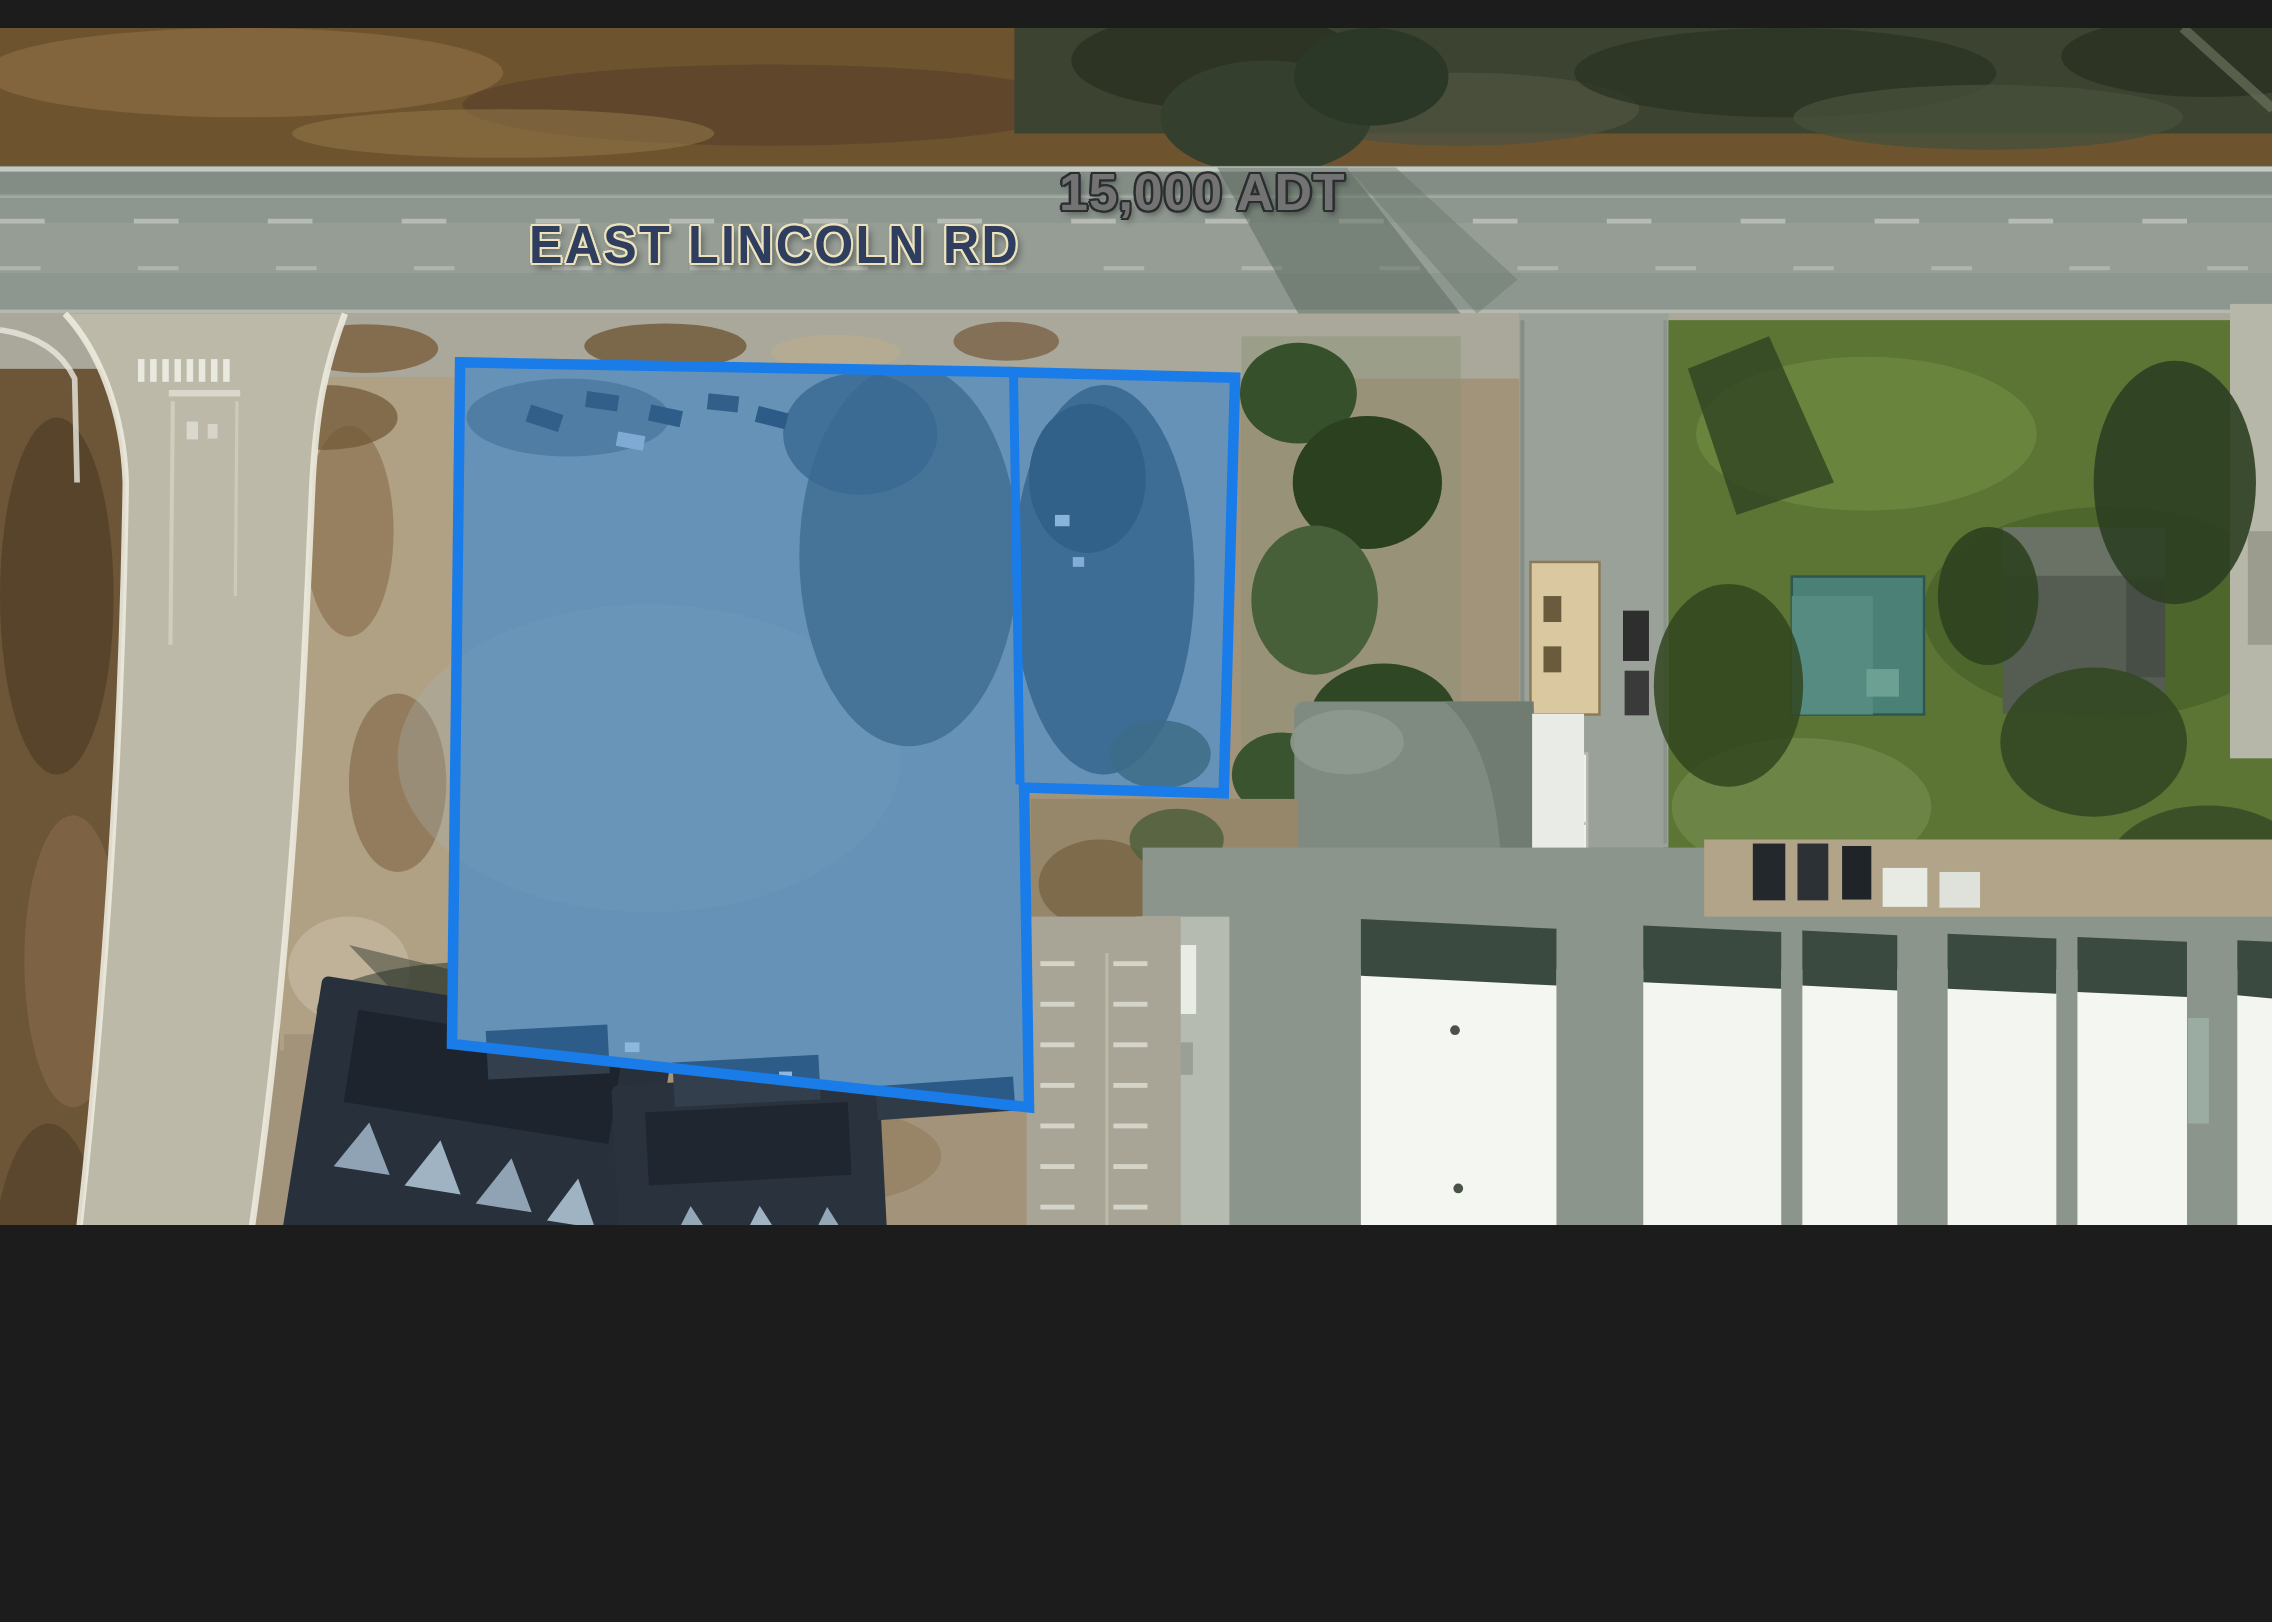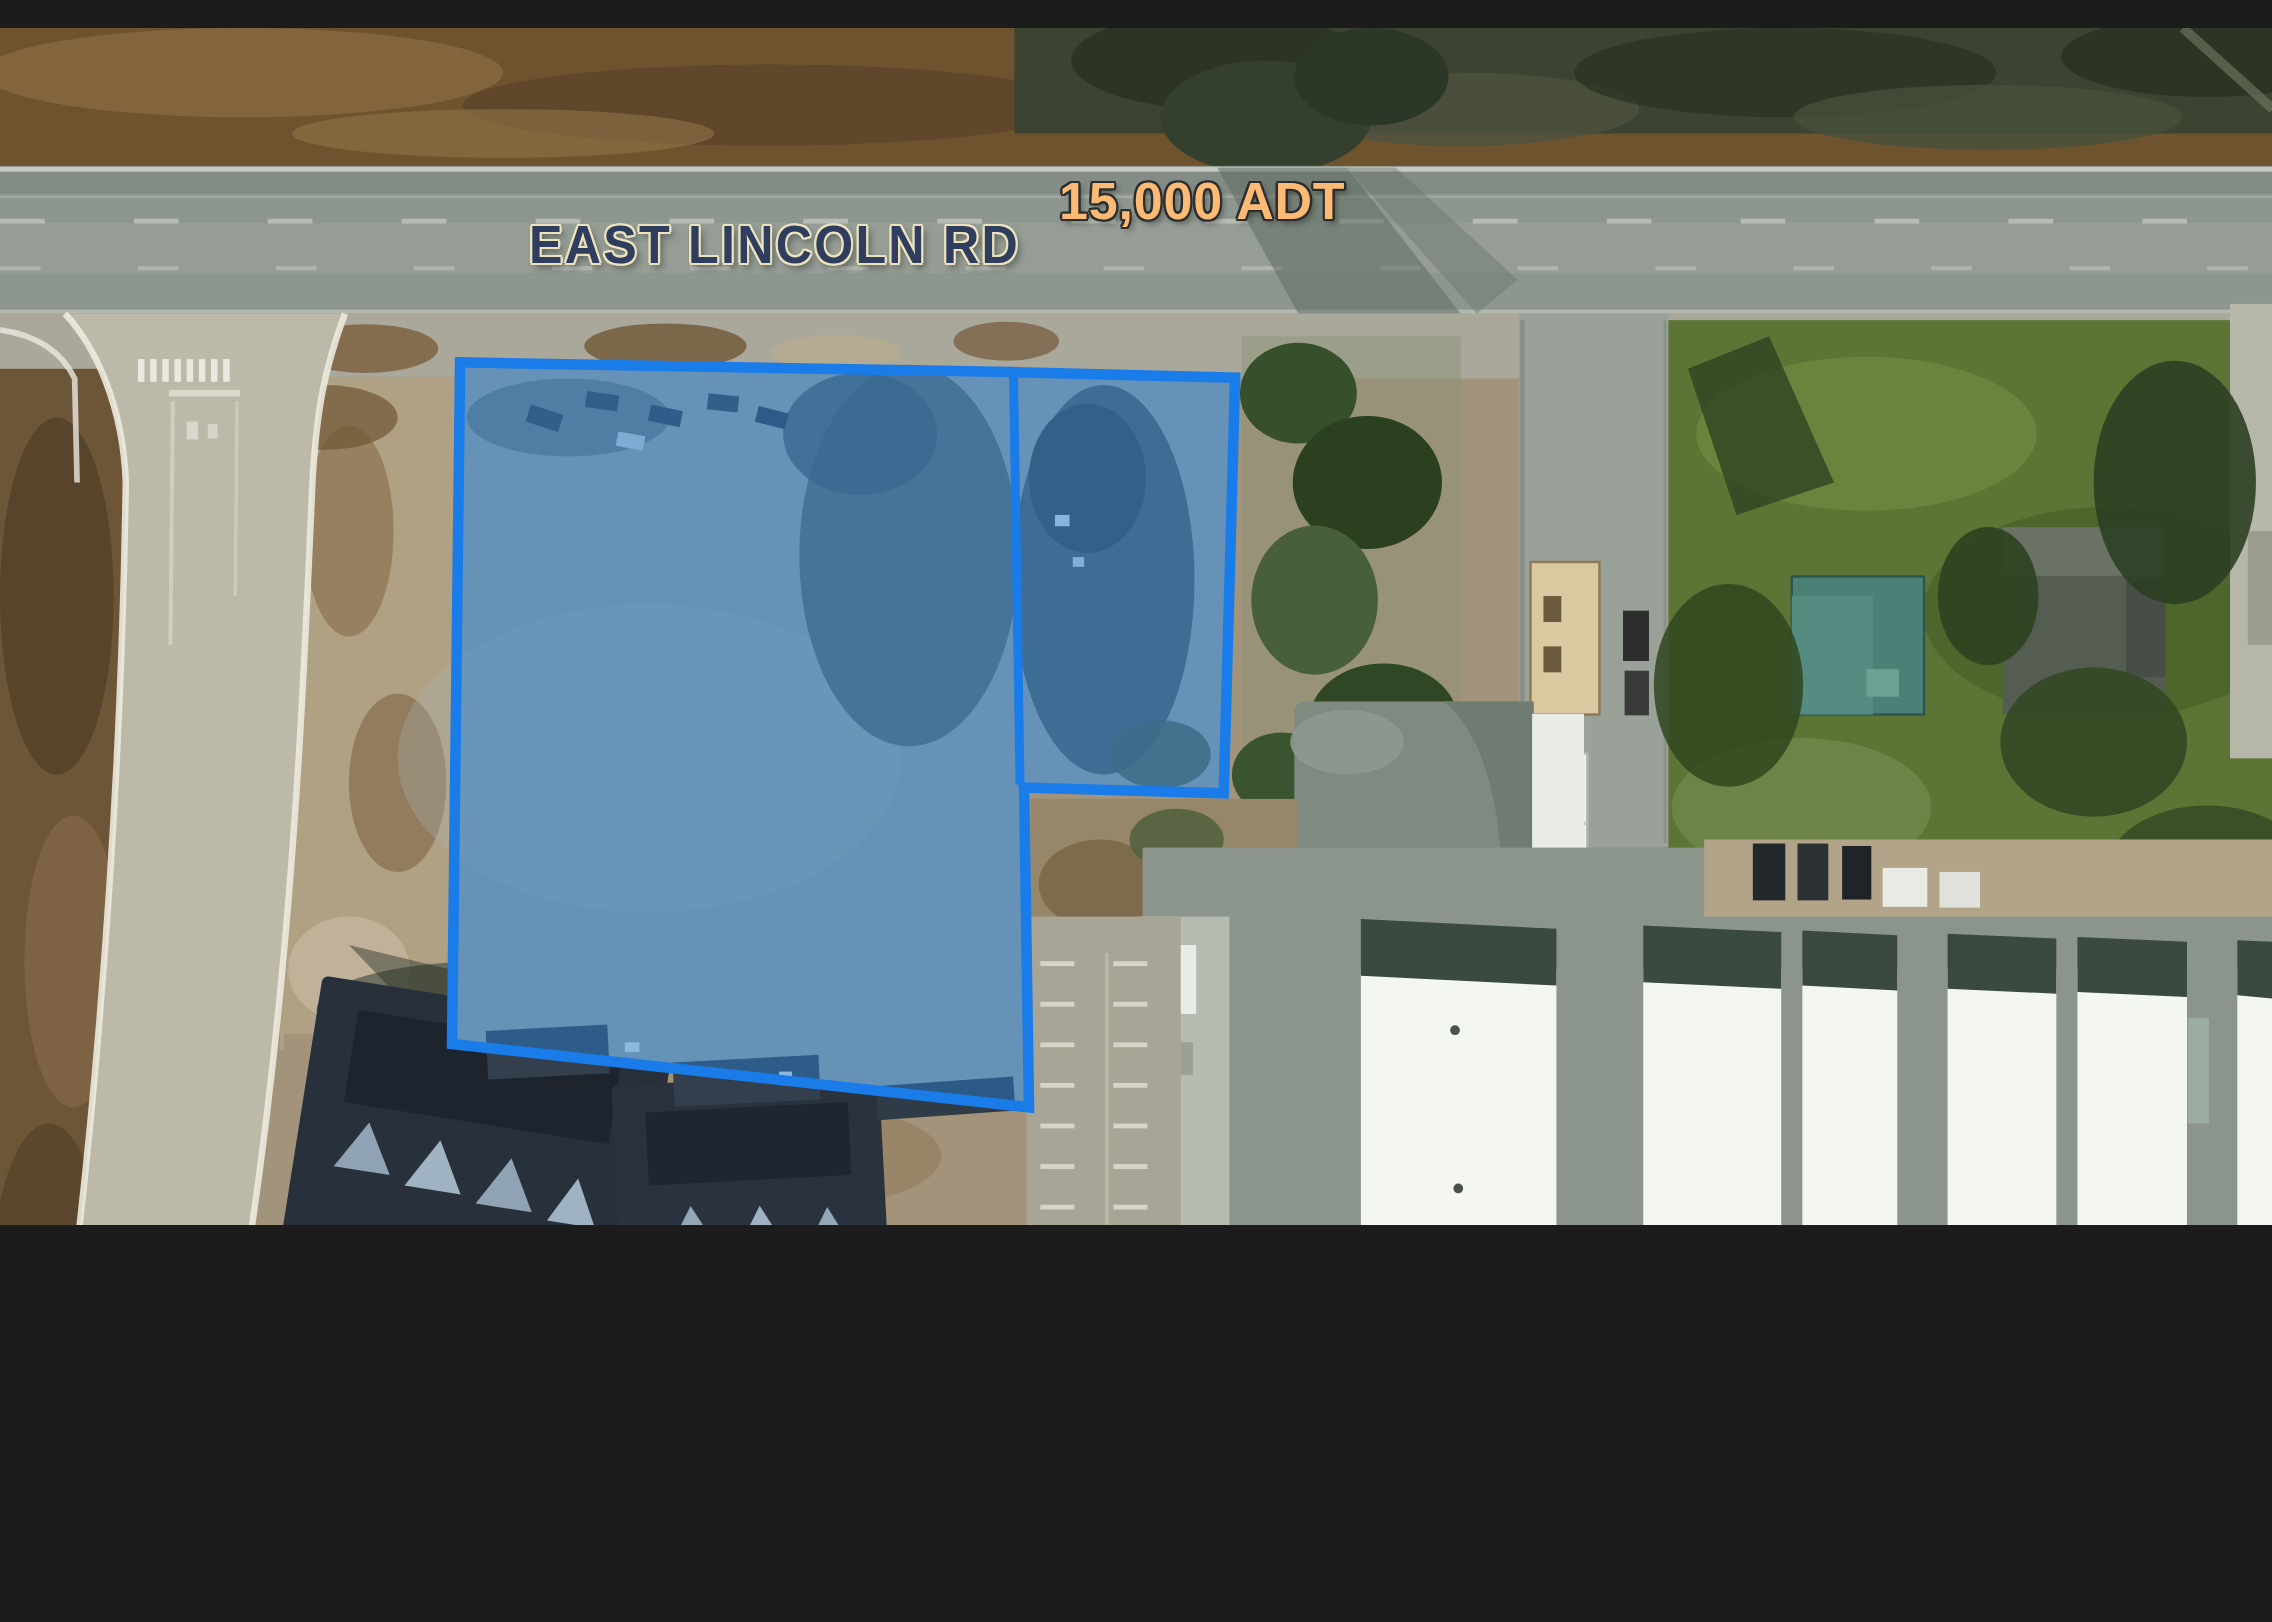--- a/index.html
+++ b/index.html
@@ -12,21 +12,21 @@
   .map-label{position:absolute;white-space:nowrap;font-weight:700;line-height:1;}
   .road-label{
     left:529px;top:189px;font-size:54px;letter-spacing:2.4px;
     color:#2f3d5e;transform:scaleX(.93);transform-origin:left top;
     text-shadow:
       -2.4px 0 0 #ece3bd, 2.4px 0 0 #ece3bd, 0 -2.4px 0 #ece3bd, 0 2.4px 0 #ece3bd,
       -1.6px -1.6px 0 #ece3bd, 1.6px -1.6px 0 #ece3bd, -1.6px 1.6px 0 #ece3bd, 1.6px 1.6px 0 #ece3bd,
       4px 4.9px 8px rgba(20,20,20,.45);
   }
   .adt-label{
-    left:1059px;top:147px;font-size:52px;letter-spacing:0.8px;color:#fdba74;
+    left:1059px;top:138px;font-size:52px;letter-spacing:0.8px;color:#737373;
     text-shadow:
       -2.4px 0 0 #2a2e31, 2.4px 0 0 #2a2e31, 0 -2.4px 0 #2a2e31, 0 2.4px 0 #2a2e31,
       -1.6px -1.6px 0 #2a2e31, 1.6px -1.6px 0 #2a2e31, -1.6px 1.6px 0 #2a2e31, 1.6px 1.6px 0 #2a2e31,
       3.2px 4px 6.5px rgba(0,0,0,.4);
     text-align: center;
   }
 </style>
 </head>
 <body>
 

